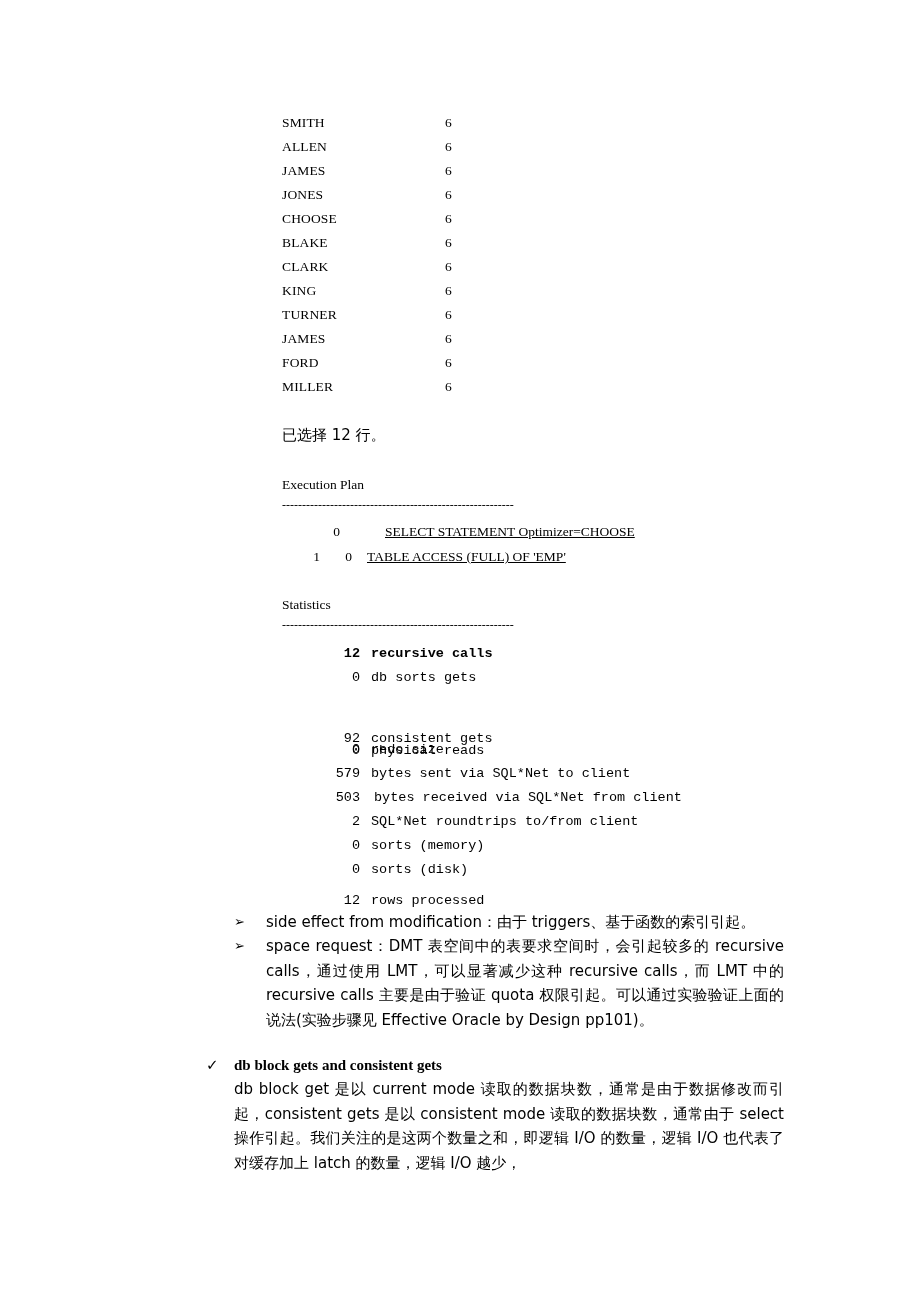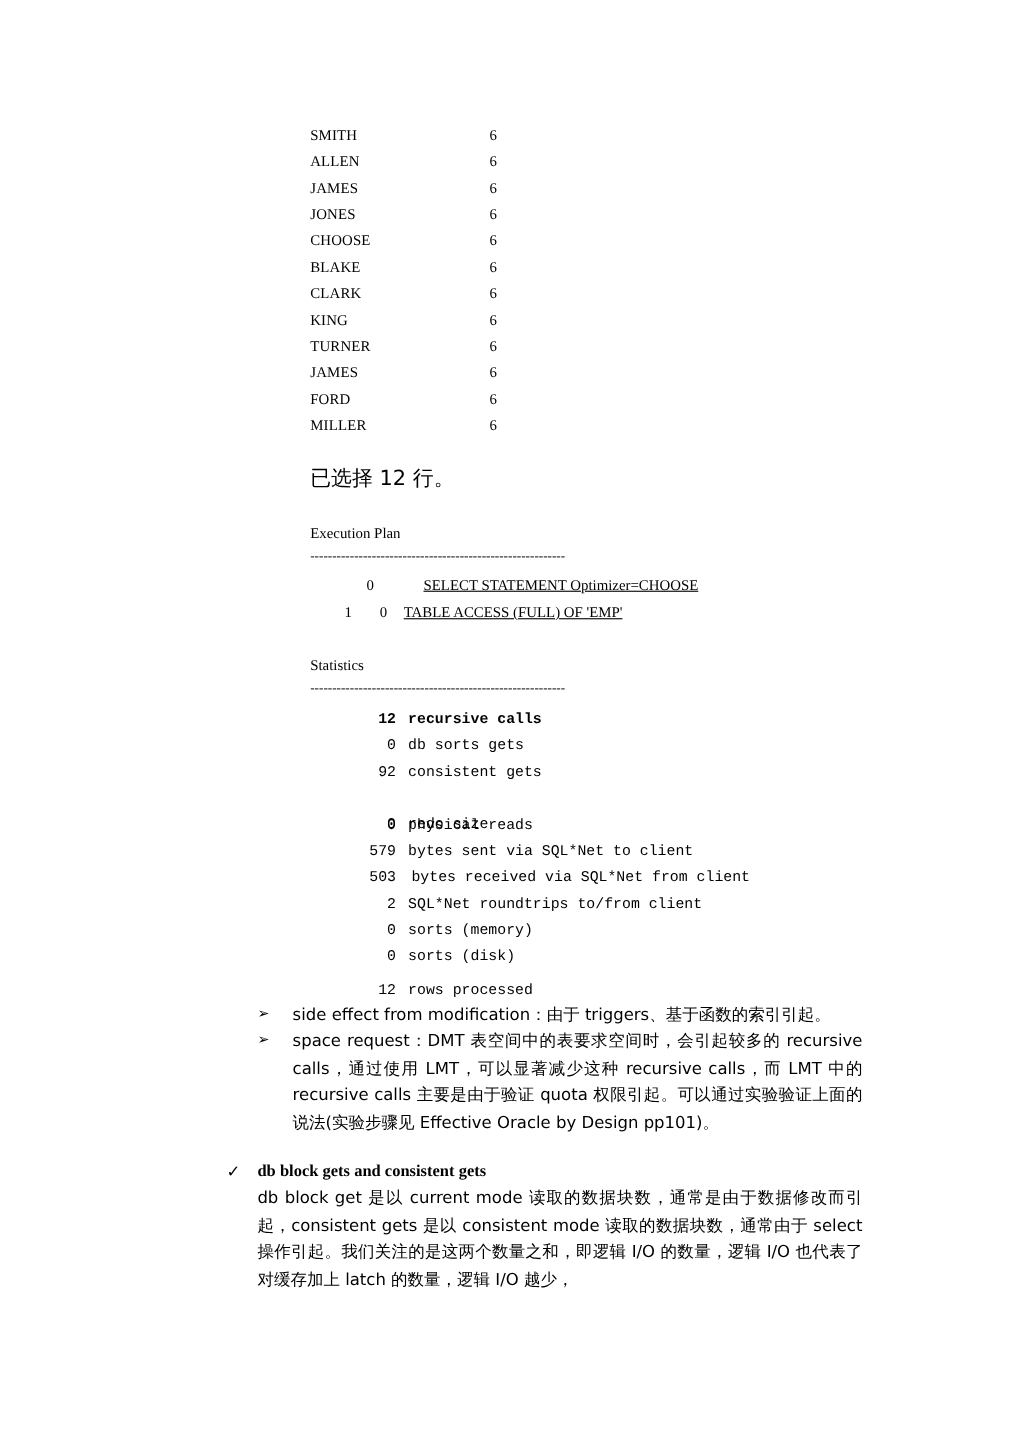--- a/index.html
+++ b/index.html
@@ -38,21 +38,21 @@
     display: inline-block;
     width: 22px;
     text-align: right;
   }
 
   
   .selected-note {
     position: absolute;
     left: 282px;
     top: 427px;
-    font-size: 19px;
+    font-size: 15px;
     line-height: 16px;
   }
 
   
   .sec-head {
     position: absolute;
     left: 282px;
     font-size: 13.5px;
     line-height: 16px;
   }
@@ -171,21 +171,21 @@
     <span class="p-par" style="left:334px">0</span>
     <span class="p-op" style="left:367px">TABLE ACCESS (FULL) OF 'EMP'</span>
   </div>
 
   <div class="sec-head" style="top:597px">Statistics</div>
   <div class="sep" style="top:620px">----------------------------------------------------------</div>
 
   <div>
     <div class="stat-row bold" style="top:645px"><span class="s-val">12</span><span class="s-lab">recursive calls</span></div>
     <div class="stat-row" style="top:669px"><span class="s-val">0</span><span class="s-lab">db sorts gets</span></div>
-    <div class="stat-row" style="top:693px"><span class="s-val">92</span><span class="s-lab">consistent gets</span></div>
+    <div class="stat-row" style="top:730px"><span class="s-val">92</span><span class="s-lab">consistent gets</span></div>
     <div class="stat-row" style="top:742px"><span class="s-val">0</span><span class="s-lab">physical reads</span></div>
     <div class="stat-row" style="top:741px"><span class="s-val">0</span><span class="s-lab">redo size</span></div>
     <div class="stat-row" style="top:765px"><span class="s-val">579</span><span class="s-lab">bytes sent via SQL*Net to client</span></div>
     <div class="stat-row wide" style="top:789px"><span class="s-val">503</span><span class="s-lab">bytes received via SQL*Net from client</span></div>
     <div class="stat-row" style="top:813px"><span class="s-val">2</span><span class="s-lab">SQL*Net roundtrips to/from client</span></div>
     <div class="stat-row" style="top:837px"><span class="s-val">0</span><span class="s-lab">sorts (memory)</span></div>
     <div class="stat-row" style="top:861px"><span class="s-val">0</span><span class="s-lab">sorts (disk)</span></div>
     <div class="stat-row" style="top:892px"><span class="s-val">12</span><span class="s-lab">rows processed</span></div>
   </div>
 

